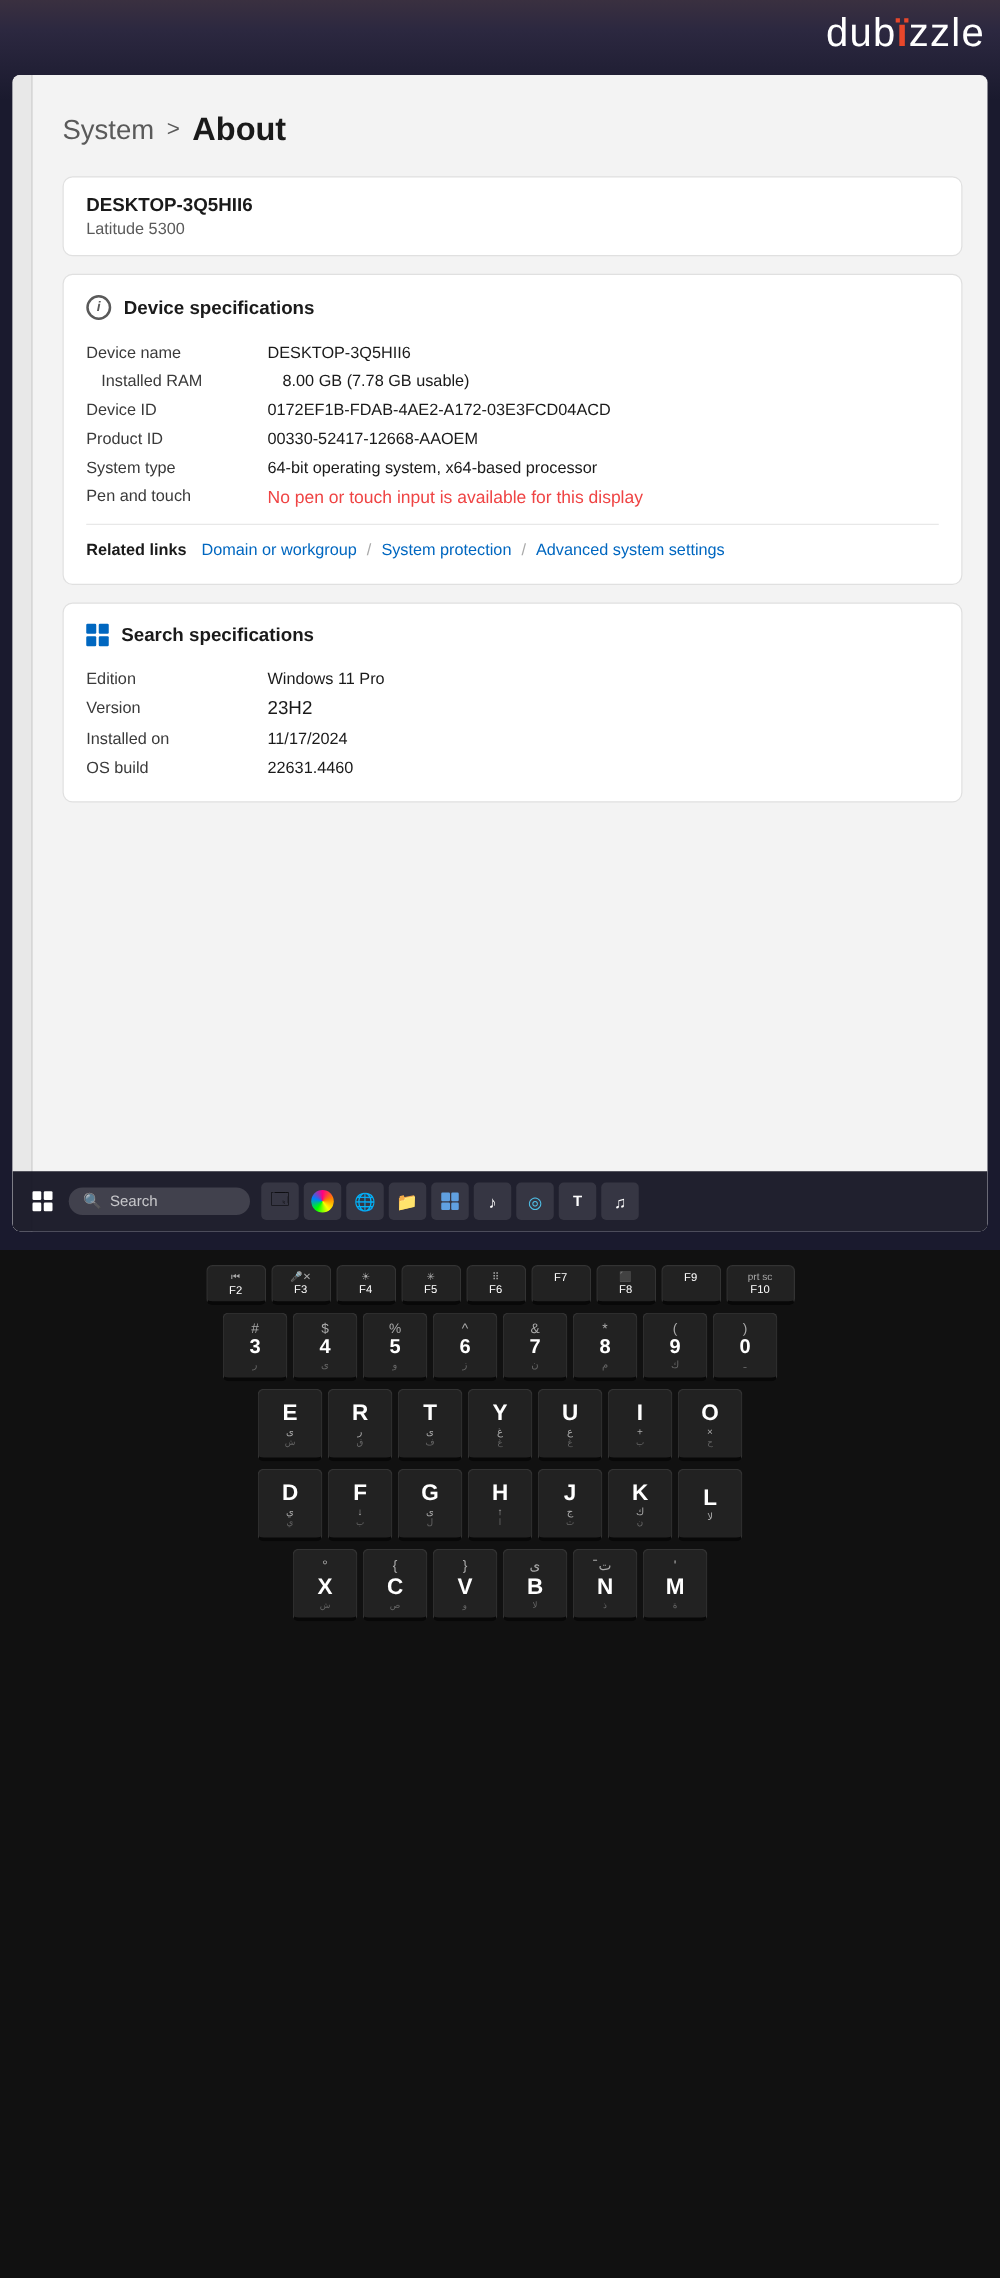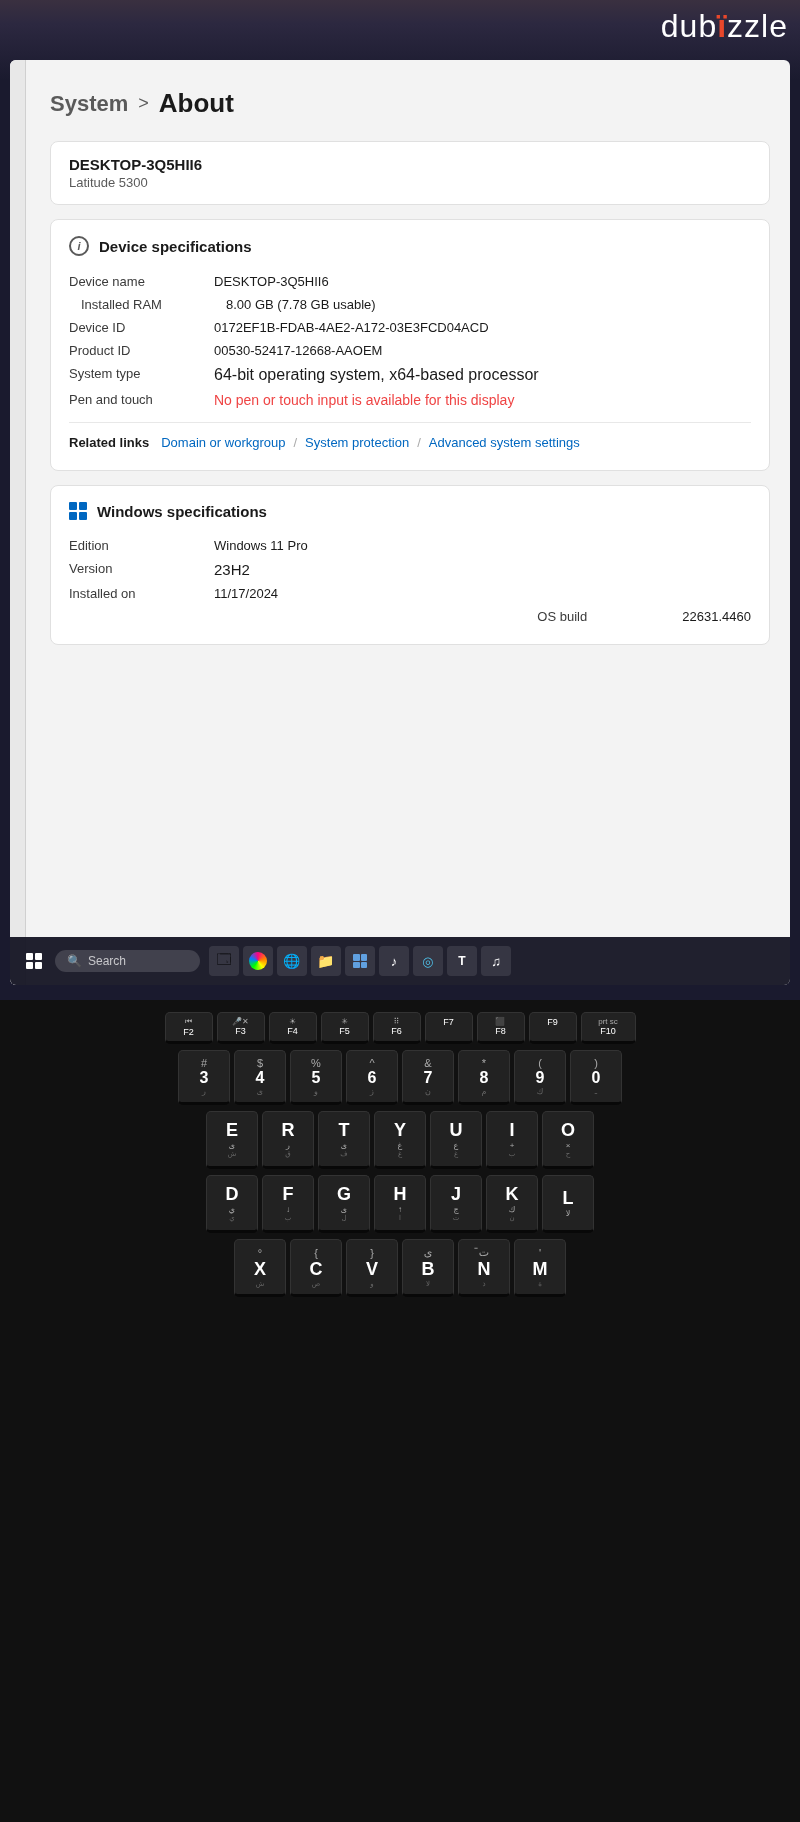--- a/index.html
+++ b/index.html
@@ -32,21 +32,21 @@
   <span style="color:white;font-size:32px;font-weight:300;letter-spacing:1px;font-family:Arial,sans-serif;">dub<span style="color:#e8472b;font-weight:bold;">ï</span>zzle</span>
 </div>
 
 <div style="position:absolute;top:60px;left:10px;right:10px;height:925px;background:#f3f3f3;border-radius:6px;overflow:hidden;">
 
   <div style="position:absolute;left:0;top:0;width:16px;height:100%;background:#e8e8e8;border-right:1px solid #d0d0d0;"></div>
 
   <div style="margin-left:20px;padding:28px 20px 0 20px;height:calc(100% - 48px);overflow:hidden;">
 
     <div style="display:flex;align-items:center;gap:10px;margin-bottom:22px;">
-      <span style="color:#5a5a5a;font-size:22px;font-weight:700;cursor:pointer;">System</span>
+      <span style="color:#5a5a5a;font-size:22px;font-weight:400;cursor:pointer;">System</span>
       <span style="color:#5a5a5a;font-size:18px;">&gt;</span>
       <span style="color:#1a1a1a;font-size:26px;font-weight:600;">About</span>
     </div>
 
     <div style="background:white;border:1px solid #e0e0e0;border-radius:8px;padding:14px 18px;margin-bottom:14px;">
       <div style="font-size:15px;font-weight:600;color:#1a1a1a;">DESKTOP-3Q5HII6</div>
       <div style="font-size:13px;color:#5a5a5a;margin-top:2px;">Latitude 5300</div>
     </div>
 
     <div style="background:white;border:1px solid #e0e0e0;border-radius:8px;padding:16px 18px;margin-bottom:14px;">
@@ -64,25 +64,25 @@
         <div style="display:flex;padding:4px 0;">
           <span style="width:145px;min-width:145px;font-size:13px;color:#3a3a3a;font-weight:500;margin-left:12px;">Installed RAM</span>
           <span style="font-size:13px;color:#1a1a1a;">8.00 GB (7.78 GB usable)</span>
         </div>
         <div style="display:flex;padding:4px 0;">
           <span style="width:145px;min-width:145px;font-size:13px;color:#3a3a3a;font-weight:500;">Device ID</span>
           <span style="font-size:13px;color:#1a1a1a;">0172EF1B-FDAB-4AE2-A172-03E3FCD04ACD</span>
         </div>
         <div style="display:flex;padding:4px 0;">
           <span style="width:145px;min-width:145px;font-size:13px;color:#3a3a3a;font-weight:500;">Product ID</span>
-          <span style="font-size:13px;color:#1a1a1a;">00530-52417-12668-AAOEM</span>
+          <span style="font-size:13px;color:#1a1a1a;">00330-52417-12668-AAOEM</span>
         </div>
         <div style="display:flex;padding:4px 0;">
           <span style="width:145px;min-width:145px;font-size:13px;color:#3a3a3a;font-weight:400;">System type</span>
-          <span style="font-size:16px;color:#1a1a1a;">64-bit operating system, x64-based processor</span>
+          <span style="font-size:13px;color:#1a1a1a;">64-bit operating system, x64-based processor</span>
         </div>
         <div style="display:flex;padding:4px 0;">
           <span style="width:145px;min-width:145px;font-size:13px;color:#3a3a3a;font-weight:500;">Pen and touch</span>
           <span style="font-size:14px;color:#ef4444;">No pen or touch input is available for this display</span>
         </div>
       </div>
 
       <div style="display:flex;align-items:center;padding:12px 0 4px 0;border-top:1px solid #e8e8e8;margin-top:10px;flex-wrap:wrap;gap:4px;">
         <span style="font-size:13px;font-weight:600;color:#1a1a1a;margin-right:8px;">Related links</span>
         <span style="font-size:13px;color:#0067c0;cursor:pointer;">Domain or workgroup</span>
@@ -94,36 +94,36 @@
     </div>
 
     <div style="background:white;border:1px solid #e0e0e0;border-radius:8px;padding:16px 18px;">
       <div style="display:flex;align-items:center;gap:10px;margin-bottom:14px;">
         <div style="display:grid;grid-template-columns:1fr 1fr;gap:2px;width:18px;height:18px;flex-shrink:0;">
           <div style="background:#0067c0;border-radius:1px;"></div>
           <div style="background:#0067c0;border-radius:1px;"></div>
           <div style="background:#0067c0;border-radius:1px;"></div>
           <div style="background:#0067c0;border-radius:1px;"></div>
         </div>
-        <span style="font-size:15px;font-weight:600;color:#1a1a1a;">Windows specifications</span>
+        <span style="font-size:15px;font-weight:600;color:#1a1a1a;">Search specifications</span>
       </div>
       <div>
         <div style="display:flex;padding:4px 0;">
           <span style="width:145px;min-width:145px;font-size:13px;color:#3a3a3a;font-weight:500;">Edition</span>
           <span style="font-size:13px;color:#1a1a1a;">Windows 11 Pro</span>
         </div>
         <div style="display:flex;padding:4px 0;">
           <span style="width:145px;min-width:145px;font-size:13px;color:#3a3a3a;font-weight:500;">Version</span>
           <span style="font-size:15px;color:#1a1a1a;">23H2</span>
         </div>
         <div style="display:flex;padding:4px 0;">
           <span style="width:145px;min-width:145px;font-size:13px;color:#3a3a3a;font-weight:500;">Installed on</span>
           <span style="font-size:13px;color:#1a1a1a;">11/17/2024</span>
         </div>
-        <div style="display:flex;padding:4px 0;justify-content:flex-end;">
+        <div style="display:flex;padding:4px 0;">
           <span style="width:145px;min-width:145px;font-size:13px;color:#3a3a3a;font-weight:500;">OS build</span>
           <span style="font-size:13px;color:#1a1a1a;">22631.4460</span>
         </div>
       </div>
     </div>
   </div>
 
   <div style="position:absolute;bottom:0;left:0;right:0;height:48px;background:rgba(20,20,35,0.95);display:flex;align-items:center;padding:0 8px;gap:5px;">
 
     <div style="width:32px;height:32px;display:flex;align-items:center;justify-content:center;cursor:pointer;">

